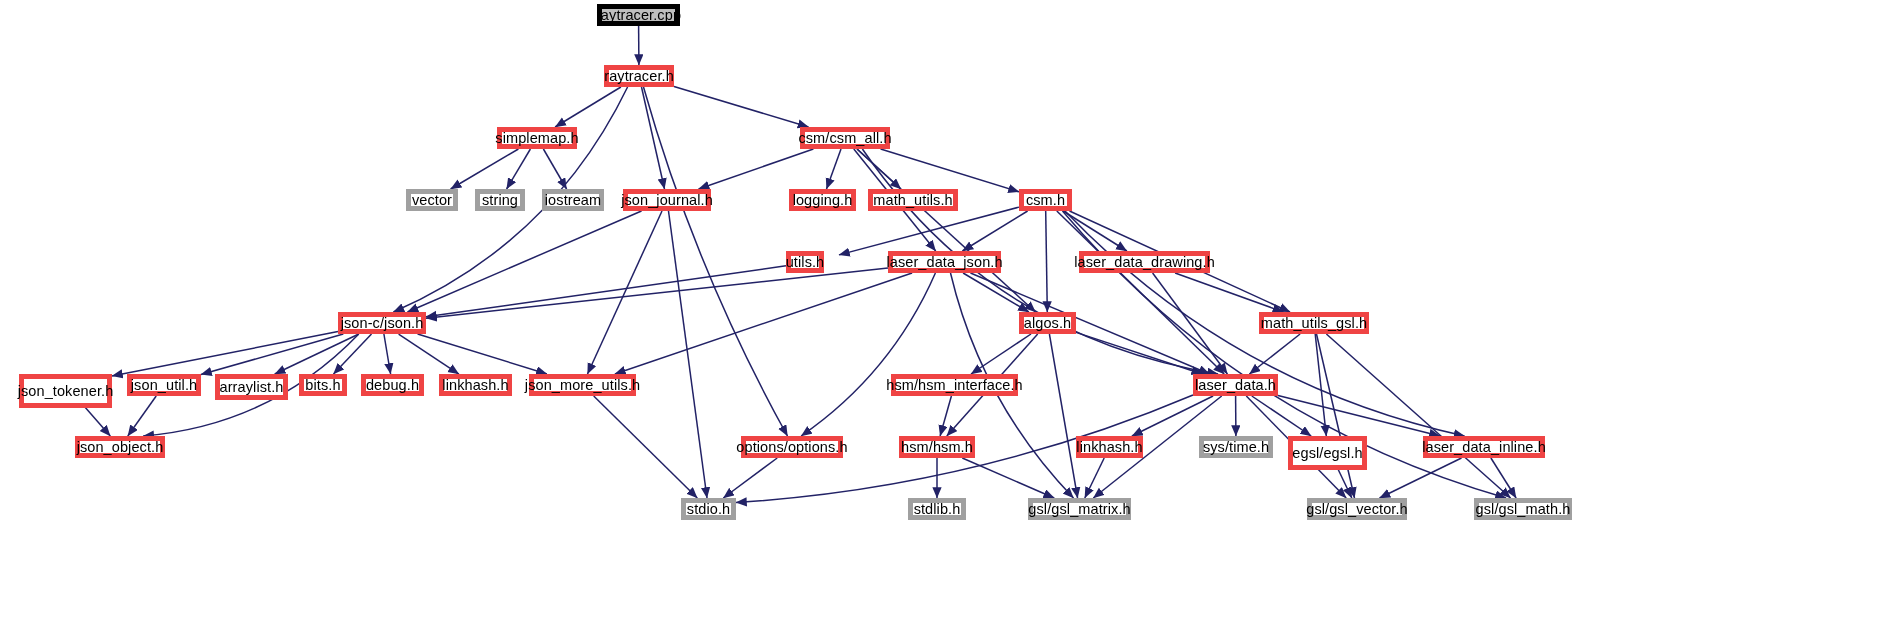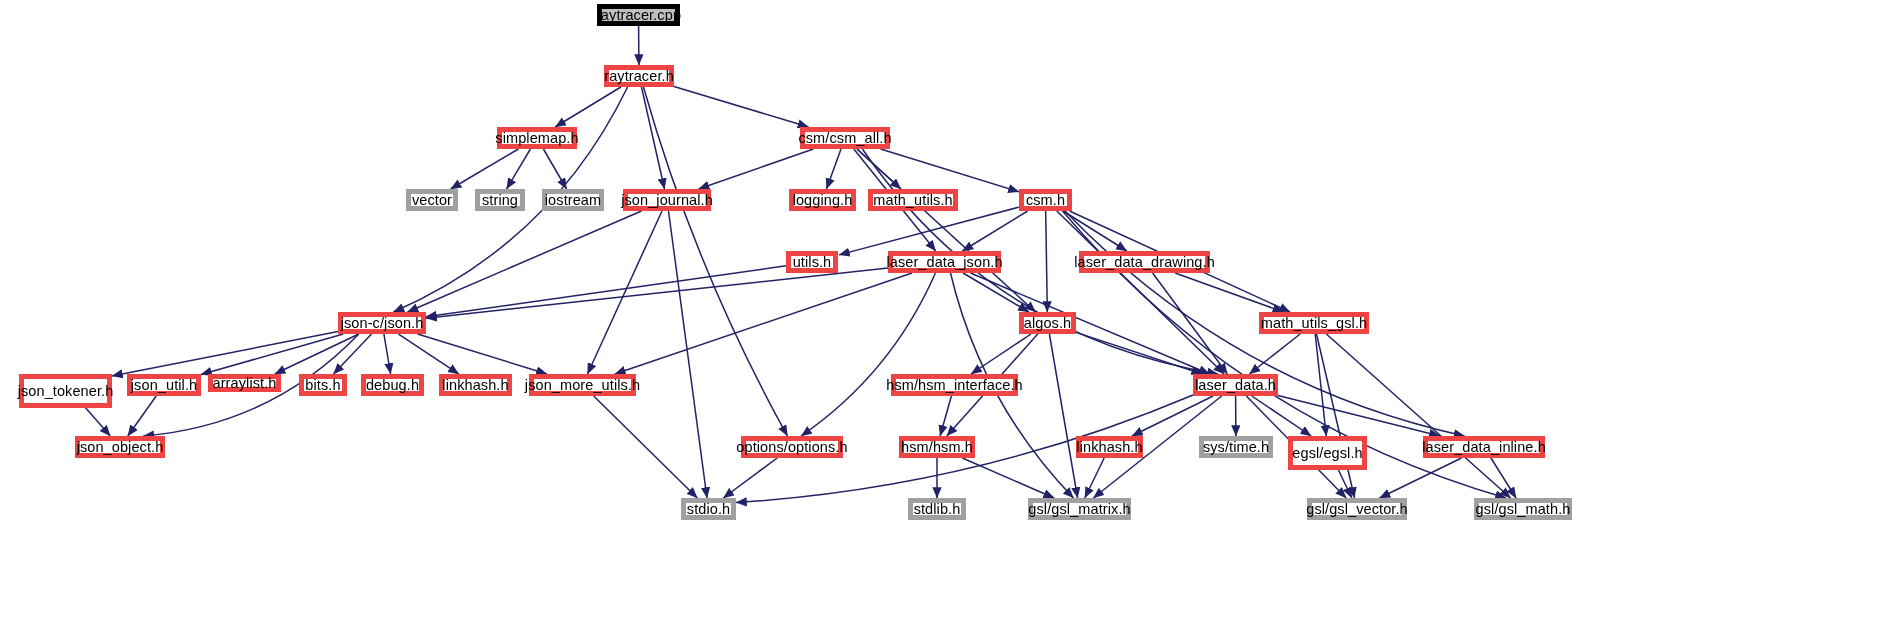--- a/index.html
+++ b/index.html
@@ -131,29 +131,29 @@
       <div class="node" style="left: 604px; top: 65px; width: 70px; height: 22px;">raytracer.h</div>
       <div class="node" style="left: 497px; top: 127px; width: 80px; height: 22px;">simplemap.h</div>
       <div class="node" style="left: 800px; top: 127px; width: 90px; height: 22px;">csm/csm_all.h</div>
       <div class="node sys" style="left: 406px; top: 189px; width: 52px; height: 22px;">vector</div>
       <div class="node sys" style="left: 475px; top: 189px; width: 50px; height: 22px;">string</div>
       <div class="node sys" style="left: 542px; top: 189px; width: 62px; height: 22px;">iostream</div>
       <div class="node" style="left: 623px; top: 189px; width: 88px; height: 22px;">json_journal.h</div>
       <div class="node" style="left: 789px; top: 189px; width: 67px; height: 22px;">logging.h</div>
       <div class="node" style="left: 868px; top: 189px; width: 90px; height: 22px;">math_utils.h</div>
       <div class="node" style="left: 1019px; top: 189px; width: 53px; height: 22px;">csm.h</div>
-      <div class="node" style="left: 786px; top: 251px; width: 52px; height: 22px;">utils.h</div>
+      <div class="node" style="left: 786px; top: 251px; width: 38px; height: 22px;">utils.h</div>
       <div class="node" style="left: 888px; top: 251px; width: 113px; height: 22px;">laser_data_json.h</div>
       <div class="node" style="left: 1079px; top: 251px; width: 131px; height: 22px;">laser_data_drawing.h</div>
       <div class="node" style="left: 338px; top: 312px; width: 88px; height: 22px;">json-c/json.h</div>
       <div class="node" style="left: 1019px; top: 312px; width: 57px; height: 22px;">algos.h</div>
       <div class="node" style="left: 1259px; top: 312px; width: 110px; height: 22px;">math_utils_gsl.h</div>
       <div class="node" style="left: 19px; top: 374px; width: 93px; height: 34px;">json_tokener.h</div>
       <div class="node" style="left: 127px; top: 374px; width: 74px; height: 22px;">json_util.h</div>
-      <div class="node" style="left: 208px; top: 374px; width: 73px; height: 18px;">arraylist.h</div>
+      <div class="node" style="left: 215px; top: 374px; width: 73px; height: 26px;">arraylist.h</div>
       <div class="node" style="left: 299px; top: 374px; width: 48px; height: 22px;">bits.h</div>
       <div class="node" style="left: 361px; top: 374px; width: 63px; height: 22px;">debug.h</div>
       <div class="node" style="left: 439px; top: 374px; width: 73px; height: 22px;">linkhash.h</div>
       <div class="node" style="left: 529px; top: 374px; width: 107px; height: 22px;">json_more_utils.h</div>
       <div class="node" style="left: 891px; top: 374px; width: 127px; height: 22px;">hsm/hsm_interface.h</div>
       <div class="node" style="left: 1193px; top: 374px; width: 85px; height: 22px;">laser_data.h</div>
       <div class="node" style="left: 75px; top: 436px; width: 90px; height: 22px;">json_object.h</div>
       <div class="node" style="left: 741px; top: 436px; width: 102px; height: 22px;">options/options.h</div>
       <div class="node" style="left: 899px; top: 436px; width: 76px; height: 22px;">hsm/hsm.h</div>
       <div class="node" style="left: 1076px; top: 436px; width: 67px; height: 22px;">linkhash.h</div>

